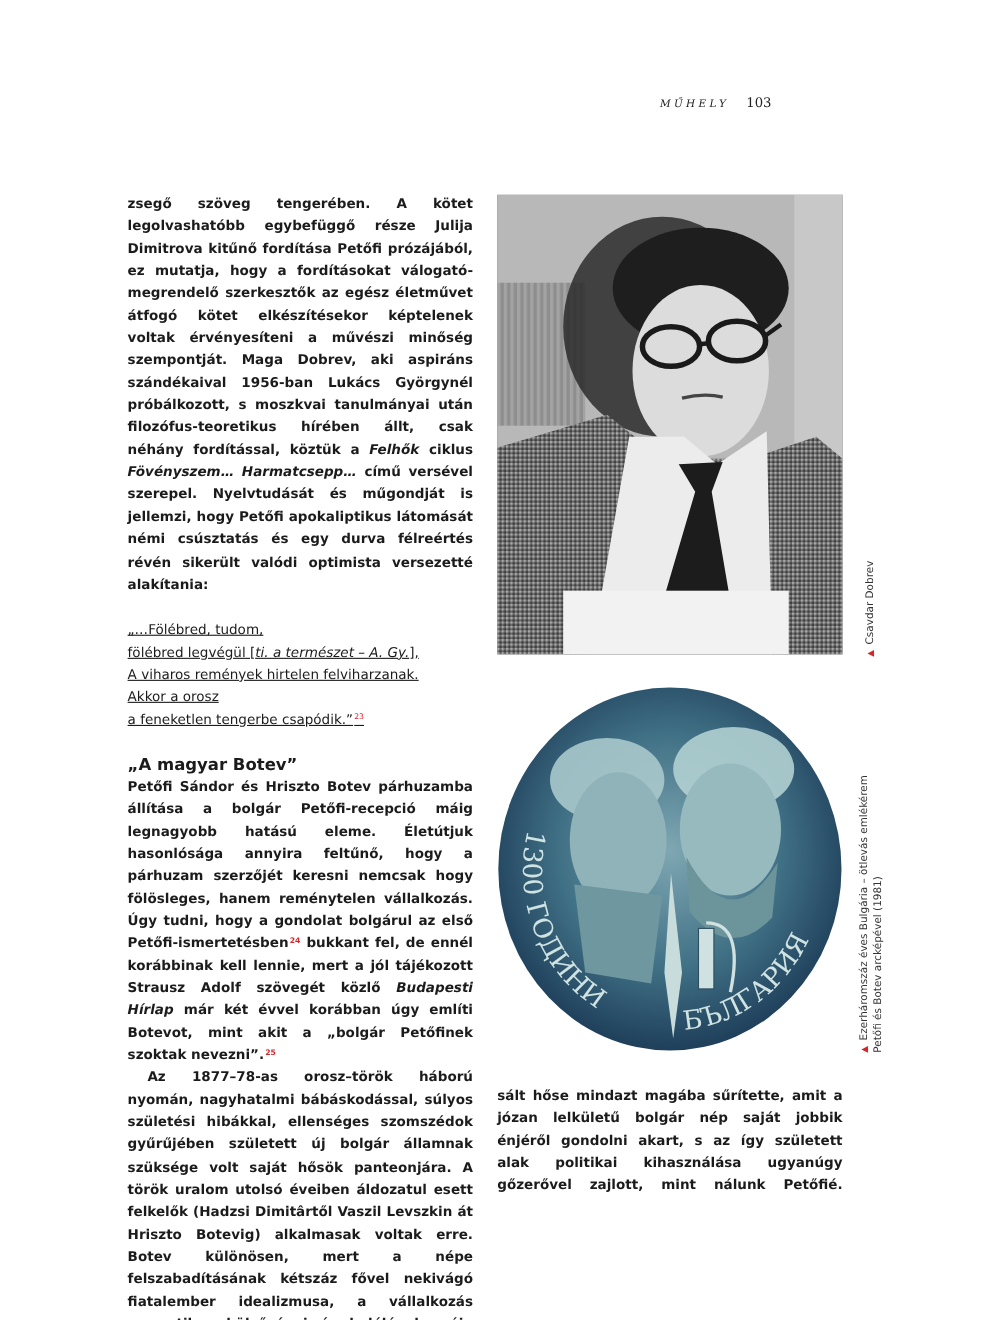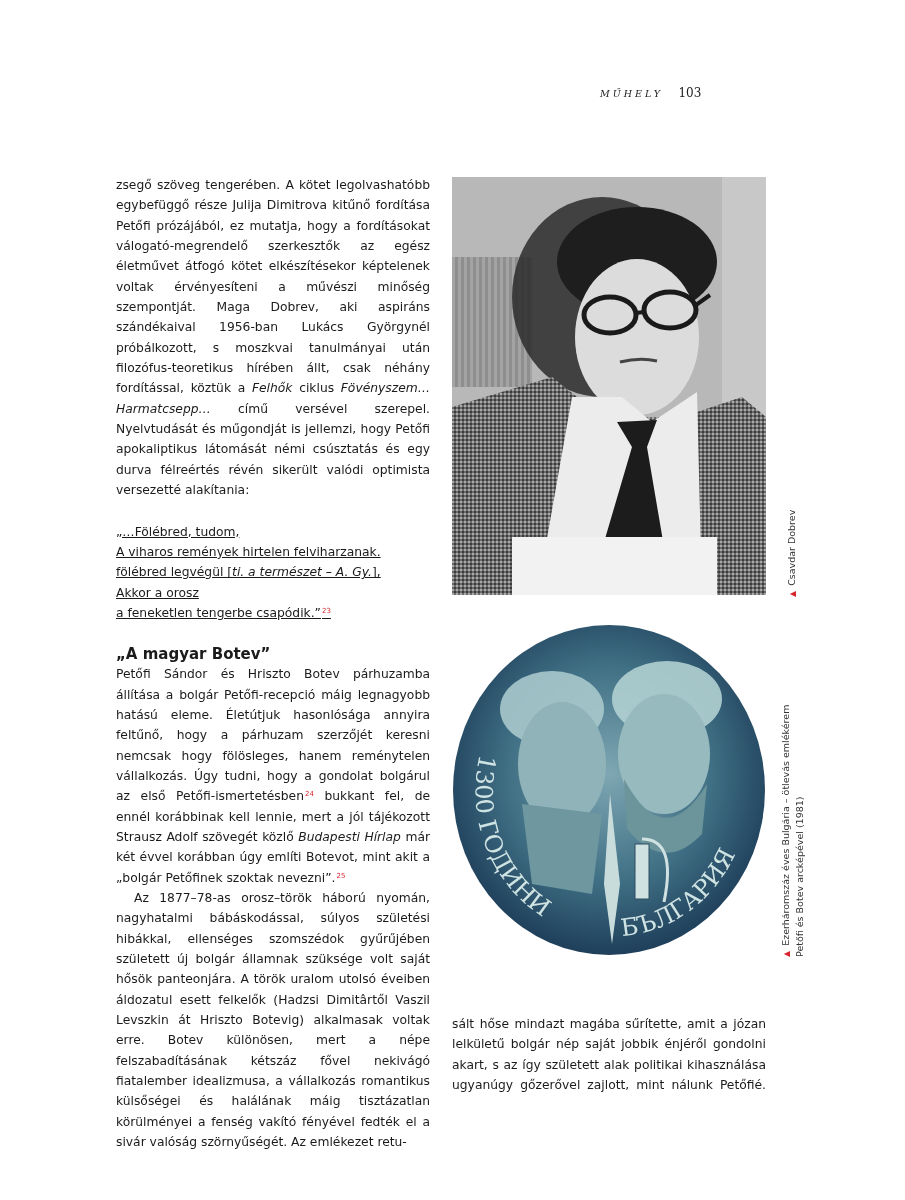--- a/index.html
+++ b/index.html
@@ -5,22 +5,22 @@
   html, body { margin:0; padding:0; background:#ffffff; }
   body { width:905px; height:1200px; position:relative; overflow:hidden;
          font-family:"DejaVu Sans", sans-serif; color:#1b1b1b; }
   .header { position:absolute; top:86px; left:600px; width:168px; 
             font-family:"DejaVu Serif", serif; font-size:11px; color:#222; }
   .header .section { font-style:italic; letter-spacing:3px; font-size:9.5px; margin-right:12px; }
   .header .pageno { font-size:12px; }
   .col { position:absolute; font-size:12.3px; line-height:20.35px; }
   .col-left { left:116px; top:175px; width:314px; }
   .col-right { left:452px; top:986px; width:314px; }
-  .col p { margin:0; text-align:justify; text-align-last:left; }
-  .col p.last-just { text-align-last:justify;margin-top:28px; }
+  .col p { margin:0; text-align:justify; text-align-last:left;font-weight:bold; }
+  .col p.last-just { text-align-last:justify; }
   .indent { text-indent:18px; }
   .verse { margin:21px 0 21px 0;text-decoration:underline; }
   .verse div { white-space:nowrap; }
   .heading { font-weight:bold; font-size:15px; line-height:20px; }
   sup.fn { color:#d6262c; font-size:7px; vertical-align:top; position:relative; top:-2px; margin-left:1px; }
   i { font-style:italic; }
   .photo { position:absolute; left:452px; top:177px; width:314px; height:418px; overflow:hidden;
            background:#8c8c8c; }
   .medal { position:absolute; left:452px; top:624px; width:314px; height:332px; }
   .caption { position:absolute; font-size:9.5px; color:#333; white-space:nowrap;
@@ -35,22 +35,22 @@
 <div class="header">
   <span class="section">MŰHELY</span>
   <span class="pageno">103</span>
 </div>
 
 <div class="col col-left">
   <p id="para1"><span>zsegő szöveg tengerében. A kötet legolvashatóbb egybefüggő része Julija Dimitrova kitűnő fordítása Petőfi prózájából, ez mutatja, hogy a fordításokat válogató-megrendelő szerkesztők az egész életmű­vet átfogó kötet elkészítésekor képtelenek voltak érvényesíteni a művészi minőség szempontját. Maga Dobrev, aki aspiráns szándékaival 1956-ban Lukács Györgynél próbálkozott, s moszkvai tanulmányai után filozófus-teoretikus hírében állt, csak néhány fordítással, köztük a </span><i>Felhők</i><span> ciklus </span><i>Fövényszem… Harmatcsepp…</i><span> című versével szerepel. Nyelvtudását és műgondját is jellemzi, hogy Petőfi apokaliptikus látomását némi csúsztatás és egy durva félreértés révén sikerült valódi optimista versezetté alakítania:</span></p>
 
   <div class="verse">
     <div>„…Fölébred, tudom,</div>
+    <div><span>fölébred legvégül [</span><i>ti. a természet – A. Gy.</i><span>],</span></div>
     <div>A viharos remények hirtelen felviharzanak.</div>
-    <div><span>fölébred legvégül [</span><i>ti. a természet – A. Gy.</i><span>],</span></div>
     <div>Akkor a orosz</div>
     <div><span>a feneketlen tengerbe csapódik.”</span><sup class="fn">23</sup></div>
   </div>
 
   <div class="heading">„A magyar Botev”</div>
 
   <p><span>Petőfi Sándor és Hriszto Botev párhuzamba állítása a bolgár Petőfi-recepció máig legnagyobb hatású eleme. Életútjuk hasonlósága annyira feltűnő, hogy a párhuzam szerzőjét keresni nemcsak hogy fölösle­ges, hanem reménytelen vállalkozás. Úgy tudni, hogy a gondolat bolgárul az első Petőfi-ismertetésben</span><sup class="fn">24</sup><span> bukkant fel, de ennél korábbinak kell lennie, mert a jól tájékozott Strausz Adolf szövegét közlő </span><i>Budapesti Hírlap</i><span> már két évvel korábban úgy említi Botevot, mint akit a „bolgár Petőfinek szoktak nevezni”.</span><sup class="fn">25</sup></p>
 
   <p class="indent">Az 1877–78-as orosz–török háború nyomán, nagyhatalmi bábáskodással, súlyos születési hibák­kal, ellenséges szomszédok gyűrűjében született új bolgár államnak szüksége volt saját hősök pan­teonjára. A török uralom utolsó éveiben áldozatul esett felkelők (Hadzsi Dimitârtől Vaszil Levszkin át Hriszto Botevig) alkalmasak voltak erre. Botev különösen, mert a népe felszabadításának kétszáz fővel nekivágó fiatalember idealizmusa, a vállalkozás romantikus külsőségei és halálának máig tisztázat­lan körülményei a fenség vakító fényével fedték el a sivár valóság szörnyűségét. Az emlékezet retu-</p>
 </div>

